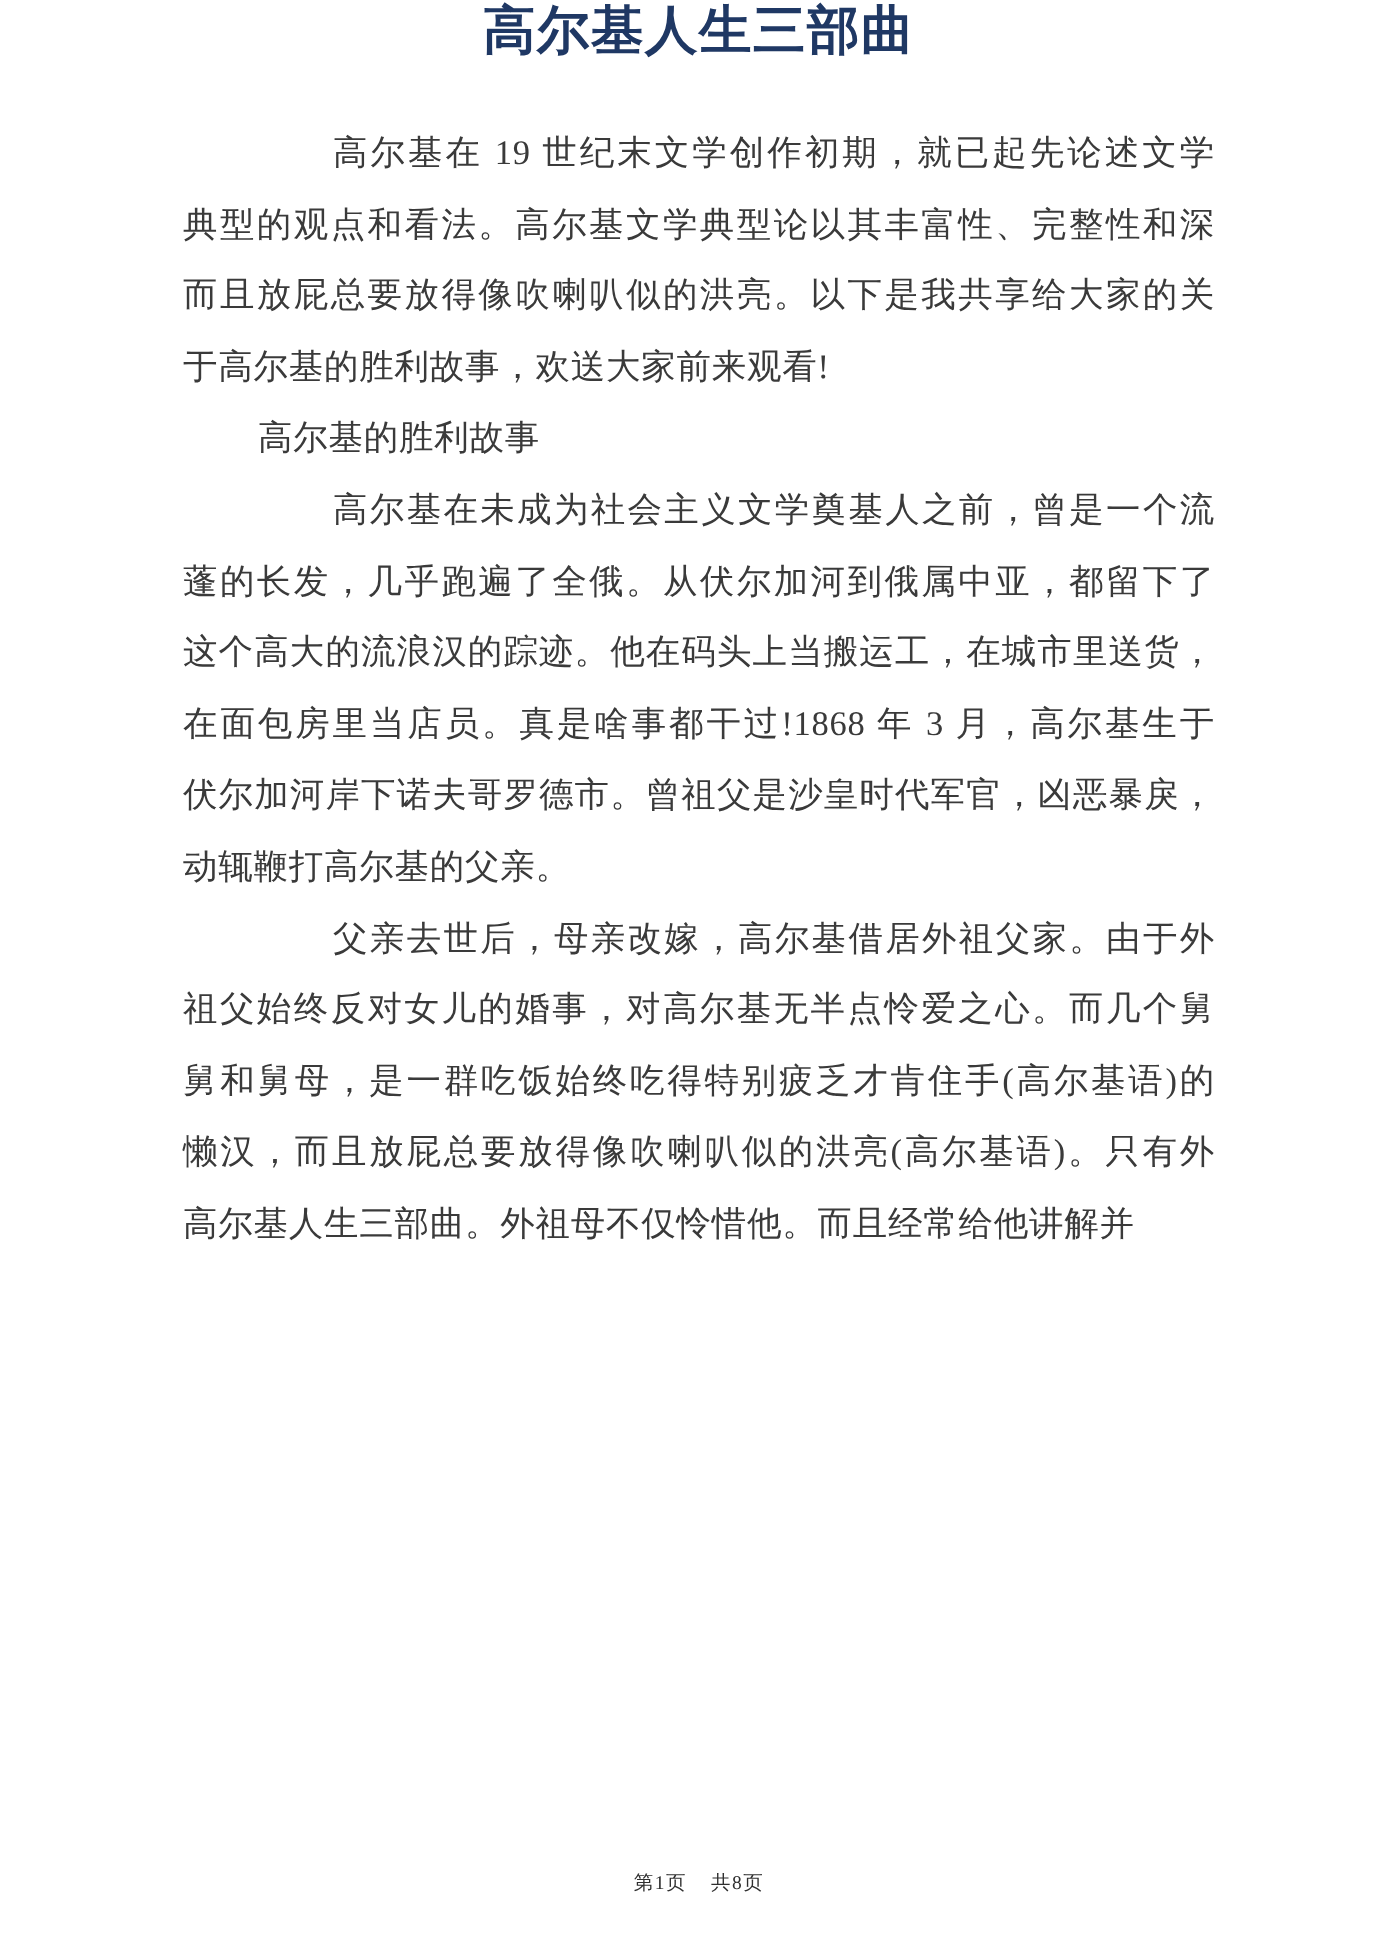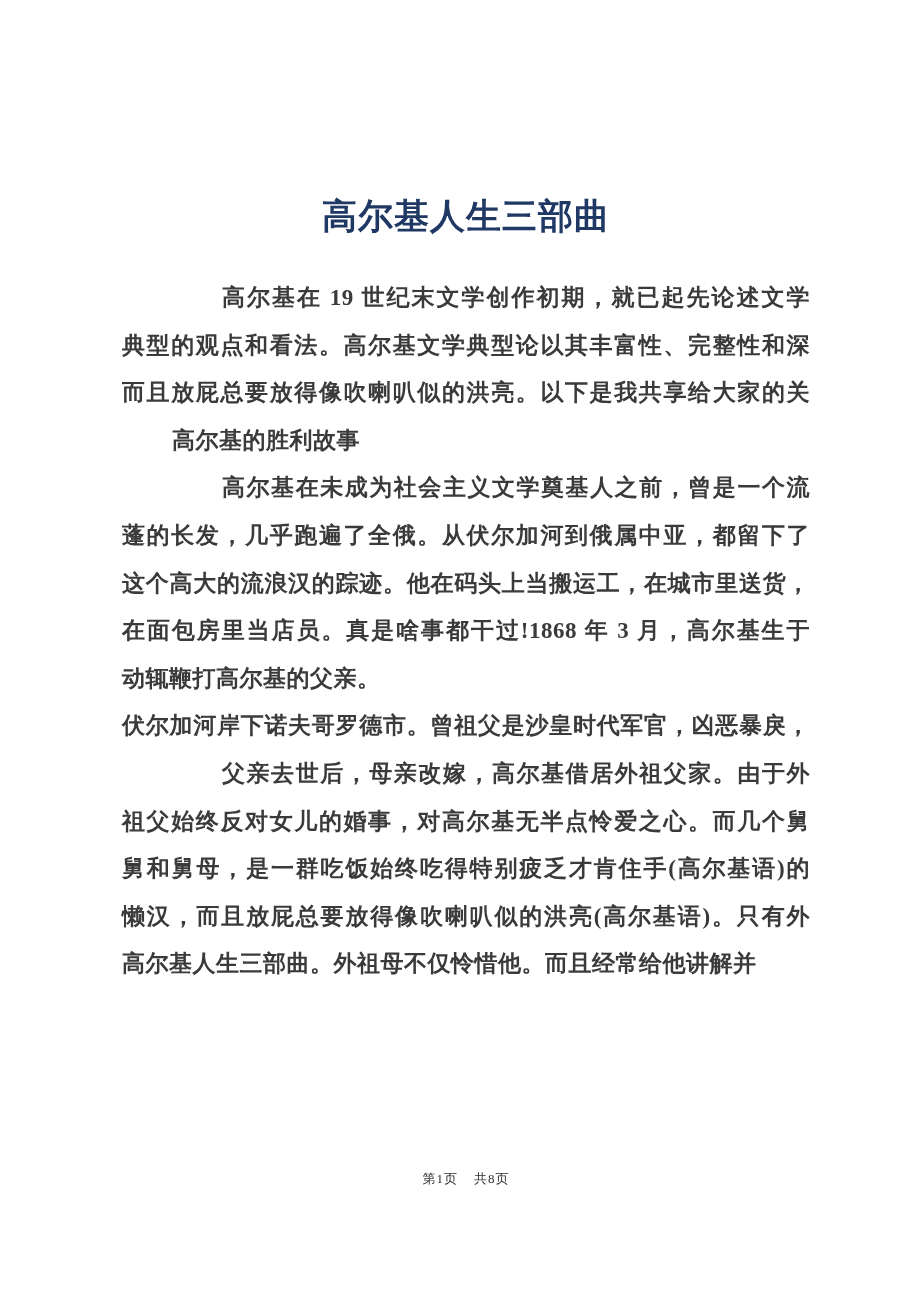--- a/index.html
+++ b/index.html
@@ -14,82 +14,82 @@
     position:absolute; inset:0;
     background:#ffffff;
   }
   .content {
     position:absolute;
     left:122px; top:0;
     width:688px;
   }
   .doc-title {
     margin:0;
-    padding-top:196px;
     font-size:35px;
     line-height:42px;
     font-weight:700;
     text-align:center;
     letter-spacing:1px;
     color:#1f3864;
   }
   .doc-body {
     margin-top:36px;
     font-size:23px;
     letter-spacing:0.5px;
     color:#3a3a3a;
   }
-  .para { margin:0;font-weight:bold; }
+  .para { margin:0; }
   .line {
     line-height:47.6px;
     height:47.6px;
     white-space:nowrap;
     text-align:justify;
     text-align-last:justify;
   }
   .line.para-last {
     text-align:left;
     text-align-last:left;
   }
   .line.indent-lg { text-indent:100px; }
   .line.indent-sm { text-indent:50px; }
   .footer {
     position:absolute;
-    left:122px; top:1168px;
+    left:122px; top:1244px;
     width:688px;
     text-align:center;
     font-size:13px;
     line-height:22px;
     color:#2f2f2f;
     letter-spacing:1px;
   }
   .footer .sep { display:inline-block; width:16px; }
 </style>
 </head>
 <body>
 
 <div class="page">
   <div class="content">
     <h1 class="doc-title">高尔基人生三部曲</h1>
     <div class="doc-body" id="doc-body">
         <div class="para">
           <div class="line indent-lg">高尔基在 19 世纪末文学创作初期，就已起先论述文学</div>
           <div class="line">典型的观点和看法。高尔基文学典型论以其丰富性、完整性和深</div>
           <div class="line">而且放屁总要放得像吹喇叭似的洪亮。以下是我共享给大家的关</div>
+          <div class="line para-last">于高尔基的胜利故事，欢送大家前来观看!</div>
         </div>
         <div class="para">
           <div class="line indent-sm para-last">高尔基的胜利故事</div>
         </div>
         <div class="para">
           <div class="line indent-lg">高尔基在未成为社会主义文学奠基人之前，曾是一个流</div>
           <div class="line">蓬的长发，几乎跑遍了全俄。从伏尔加河到俄属中亚，都留下了</div>
           <div class="line">这个高大的流浪汉的踪迹。他在码头上当搬运工，在城市里送货，</div>
           <div class="line">在面包房里当店员。真是啥事都干过!1868 年 3 月，高尔基生于</div>
+          <div class="line">伏尔加河岸下诺夫哥罗德市。曾祖父是沙皇时代军官，凶恶暴戾，</div>
           <div class="line para-last">动辄鞭打高尔基的父亲。</div>
-          <div class="line">伏尔加河岸下诺夫哥罗德市。曾祖父是沙皇时代军官，凶恶暴戾，</div>
         </div>
         <div class="para">
           <div class="line indent-lg">父亲去世后，母亲改嫁，高尔基借居外祖父家。由于外</div>
           <div class="line">祖父始终反对女儿的婚事，对高尔基无半点怜爱之心。而几个舅</div>
           <div class="line">舅和舅母，是一群吃饭始终吃得特别疲乏才肯住手(高尔基语)的</div>
           <div class="line">懒汉，而且放屁总要放得像吹喇叭似的洪亮(高尔基语)。只有外</div>
           <div class="line para-last">高尔基人生三部曲。外祖母不仅怜惜他。而且经常给他讲解并</div>
         </div>
       </div>
   </div>

